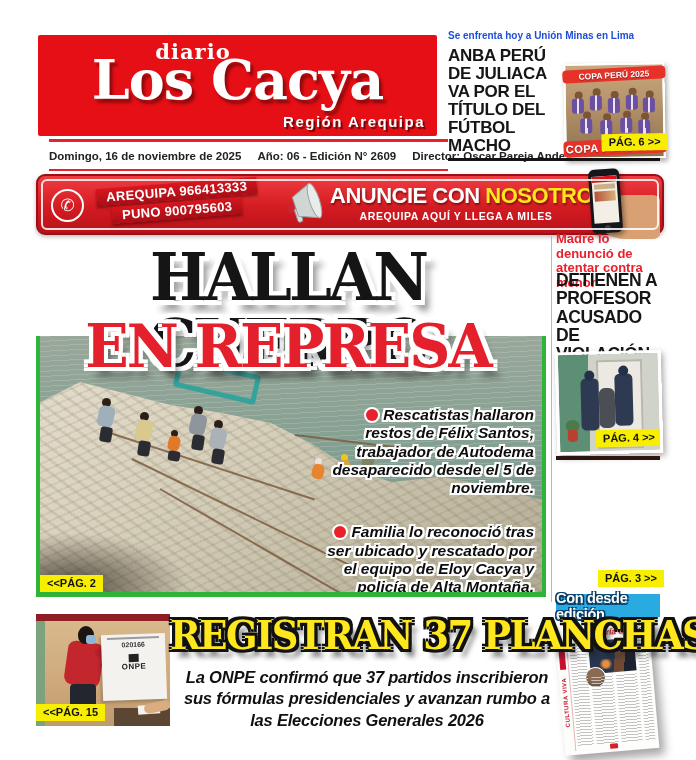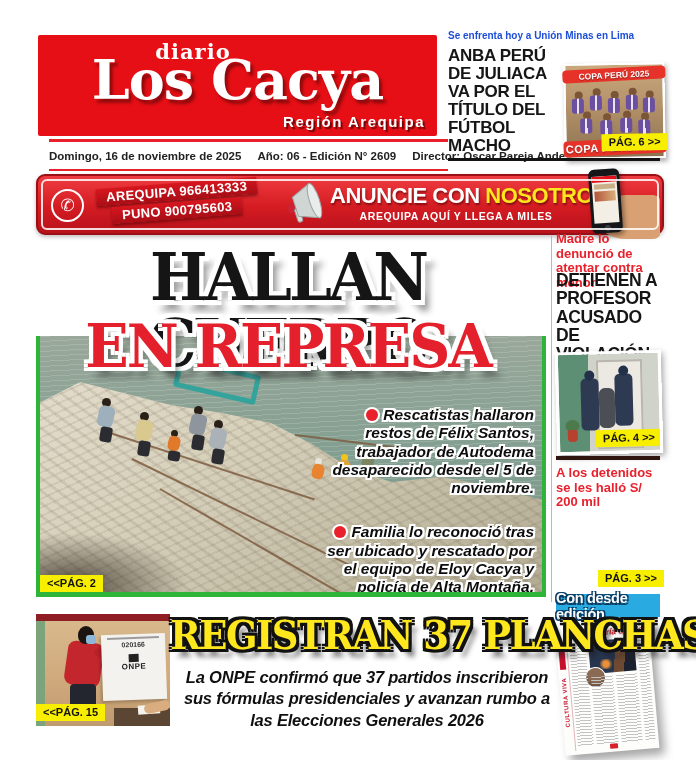--- a/index.html
+++ b/index.html
@@ -363,21 +363,20 @@
     <div class="door"></div>
     <div class="cop" style="left:22px;top:24px;"></div>
     <div class="detainee" style="left:40px;top:34px;"></div>
     <div class="cop" style="left:56px;top:20px;"></div>
     <div class="plant"></div>
     <div class="pot"></div>
     <span class="tag pag4">PÁG. 4 &gt;&gt;</span>
   </div>
   <div class="sb-div2"></div>
 
-  <div class="sb-kicker sk2">A los detenidos se les halló S/ 200 mil</div>
   <span class="tag pag3">PÁG. 3 &gt;&gt;</span>
 
   <div class="edition-bar">Con desde edición</div>
   <div class="supplement">
     <div class="sup-title">La geometría del desamor</div>
     <div class="sup-side">
       <div class="red-block"></div>
       <div class="cultura">CULTURA VIVA</div>
     </div>
     <div class="sup-photo"></div>

